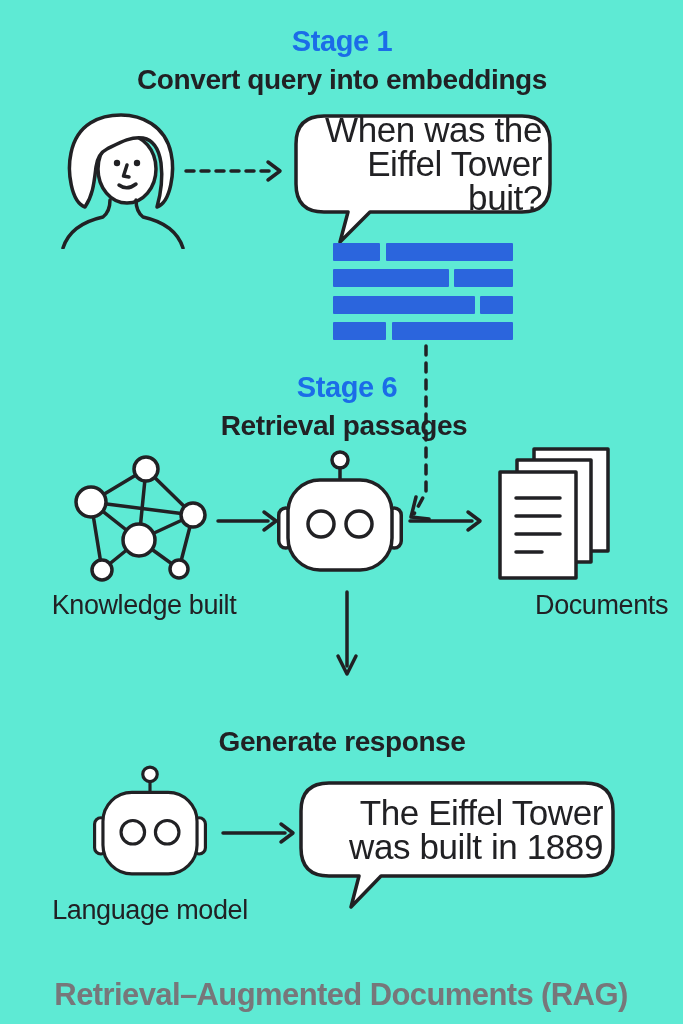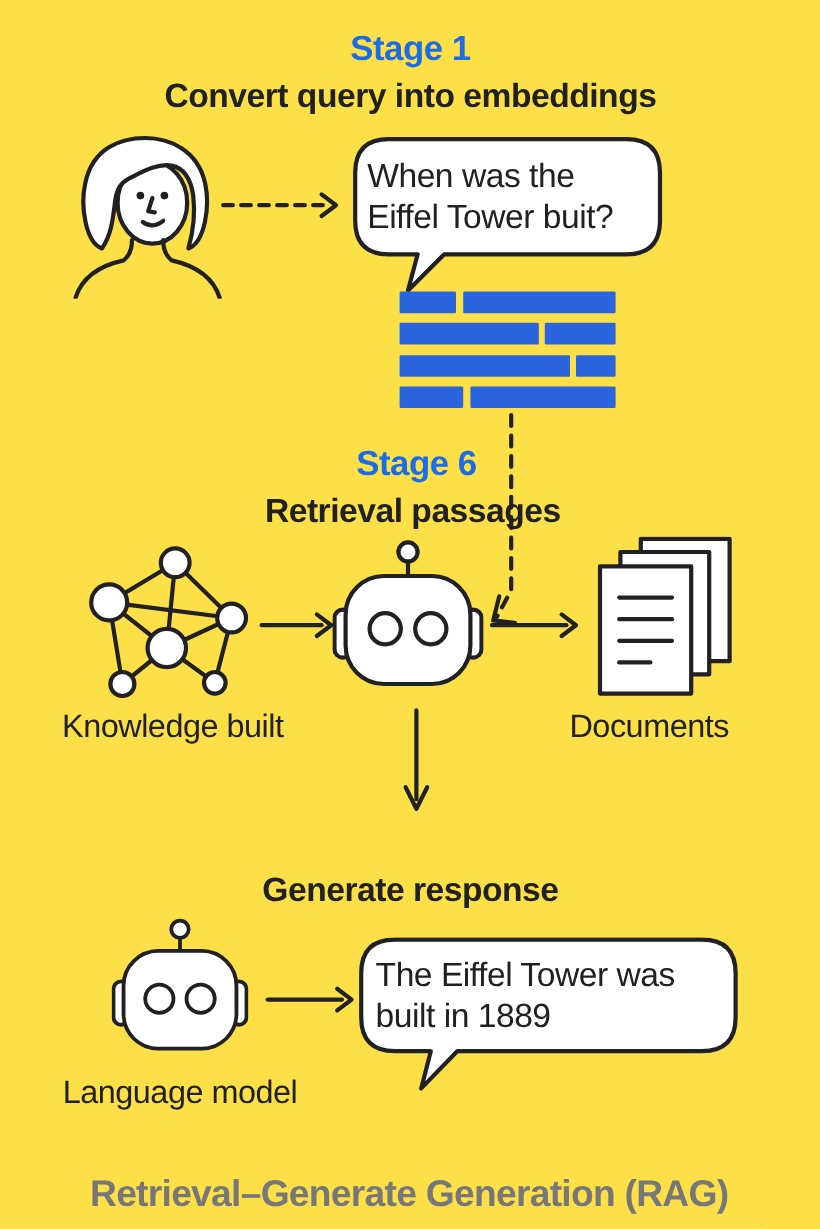--- a/index.html
+++ b/index.html
@@ -1,36 +1,36 @@
 <!DOCTYPE html>
 <html style="--accent: #1b6ce8; --ink: #212124; --muted: #77777a;"><head>
 <meta charset="utf-8">
 <style>
   html,body{margin:0;padding:0;}
   .canvas{
     position:relative;
     width:683px;height:1024px;
-    background:#fde047;
+    background:#5eead4;
     font-family:"Liberation Sans", sans-serif;
     color:var(--ink);
     overflow:hidden;
   }
   .ctext{position:absolute; transform:translateX(-50%); white-space:nowrap; letter-spacing:-0.4px;}
   .stage-label{font-size:29px; font-weight:700; color:var(--accent);}
   .stage-title{font-size:28px; font-weight:700; color:var(--ink);}
   .icon-label{
     position:absolute; transform:translateX(-50%);
     font-size:27px; font-weight:400; color:var(--ink);
     text-align:center; line-height:34px; letter-spacing:-0.4px;
   }
   .caption{font-size:31px; font-weight:700; color:var(--muted); letter-spacing:-0.6px;}
   .abs{position:absolute;}
   .bubble-text{
     position:absolute; display:flex; align-items:center; justify-content:center;
-    text-align:left; font-size:28px; font-weight:400; color:var(--ink);
+    text-align:right; font-size:35px; font-weight:400; color:var(--ink);
     line-height:34px; letter-spacing:-0.4px;
   }
   .emb{
     position:absolute; left:333px; top:243px; width:180px; height:97px;
     display:flex; flex-direction:column; justify-content:space-between;
   }
   .emb-row{display:flex; justify-content:space-between; height:18px;}
   .emb-bar{height:18px; border-radius:1px;}
   svg{display:block;}
   .stroke{fill:none; stroke:var(--ink); stroke-width:3.5; stroke-linecap:round; stroke-linejoin:round;}
@@ -150,21 +150,21 @@
     <rect class="strokefill" x="4" y="25" width="76" height="106"></rect>
     <g class="stroke" stroke-width="4">
       <line x1="20" y1="51" x2="64" y2="51"></line>
       <line x1="20" y1="69" x2="64" y2="69"></line>
       <line x1="20" y1="87" x2="64" y2="87"></line>
       <line x1="20" y1="105" x2="46" y2="105"></line>
     </g>
   </svg>
 
   <div class="icon-label" style="left:144px; top:588px; width:230px;">Knowledge built</div>
-  <div class="icon-label" style="left:541px; top:588px; width:230px;">Documents</div>
+  <div class="icon-label" style="left:553px; top:588px; width:230px;text-align:right;">Documents</div>
 
   <svg class="abs" style="left:334px; top:590px;" width="26" height="90" viewBox="0 0 26 90">
     <line x1="13" y1="2" x2="13" y2="76" class="stroke" stroke-width="3"></line>
     <polyline points="4,66 13,84 22,66" class="stroke" stroke-width="3"></polyline>
   </svg>
 
   <div class="ctext stage-title" style="left:342px; top:726px;">Generate response</div>
 
   <svg class="abs" style="left:93px; top:765px;" width="114" height="111" viewBox="0 0 126 122">
     <circle class="strokefill" cx="63" cy="10" r="8"></circle>
@@ -183,15 +183,15 @@
 
   <div class="abs" style="left:299px; top:781px;">
     <svg width="318" height="130" viewBox="0 0 318 130">
       <path class="strokefill" d="M30,2 H286 Q314,2 314,30 V67 Q314,95 286,95 H82 L52,126 L60,95 H30 Q2,95 2,67 V30 Q2,2 30,2 Z"></path>
     </svg>
     <div class="bubble-text" style="left:14px; top:6px; width:290px; height:85px;">The Eiffel Tower was built in 1889</div>
   </div>
 
   <div class="icon-label" style="left:150px; top:893px; width:210px;">Language model</div>
 
-  <div class="ctext caption" style="left:341px; top:977px;">Retrieval–Generate Generation (RAG)</div>
+  <div class="ctext caption" style="left:341px; top:977px;">Retrieval–Augmented Documents (RAG)</div>
 
 </div>
 
 </body></html>

